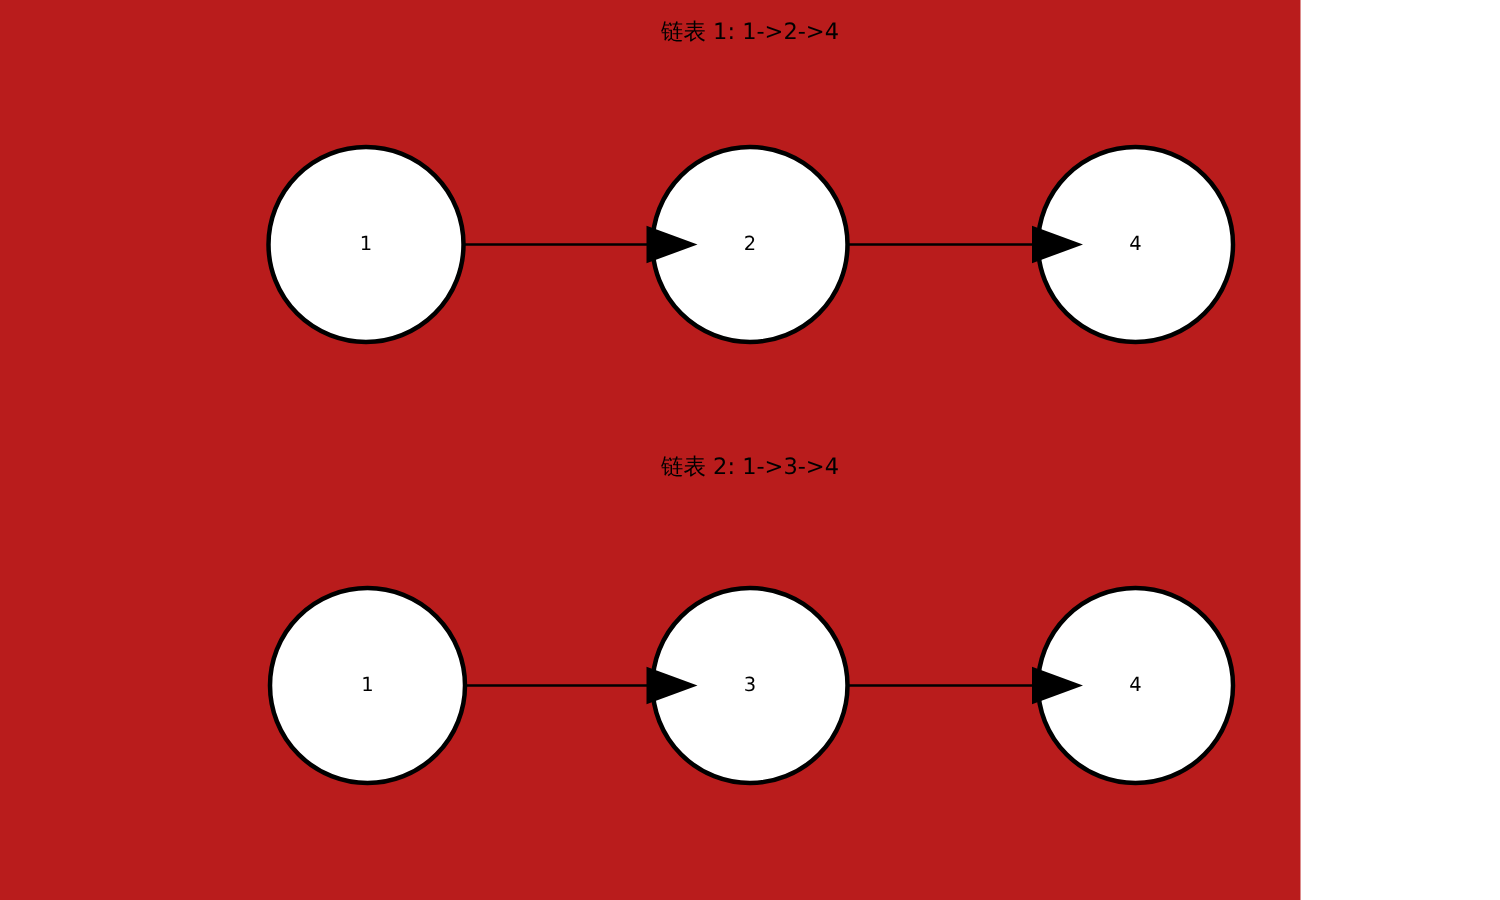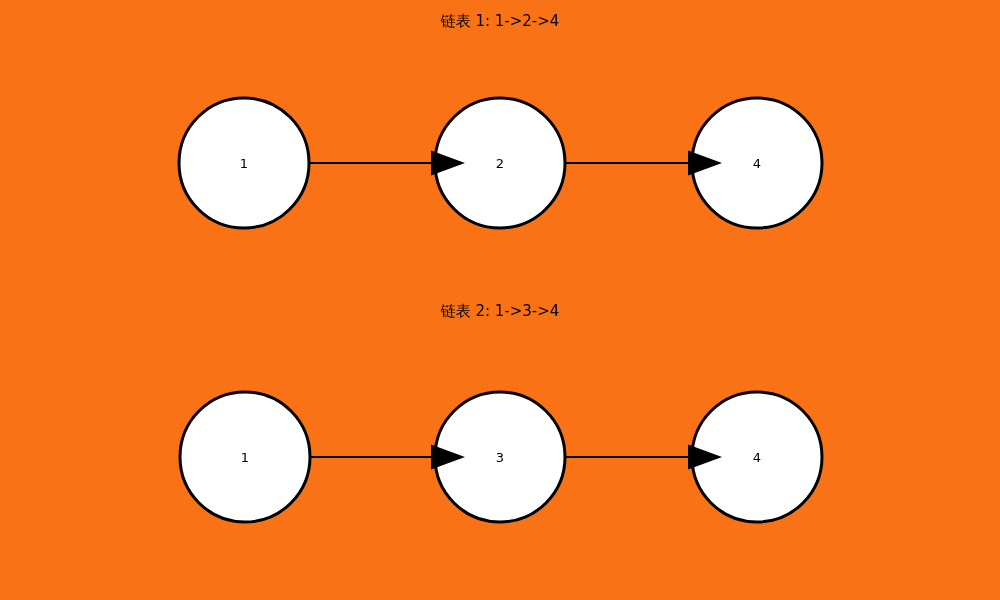--- a/index.html
+++ b/index.html
@@ -2,25 +2,26 @@
 <html><head>
 <meta charset="utf-8">
 <style>
   html, body {
     margin: 0;
     padding: 0;
     background: #ffffff;
   }
   .canvas {
     position: relative;
-    width: 1000px;
+    width: 836px;
     height: 600px;
-    background: #f97316;
+    background: #b91c1c;
     overflow: hidden;
     font-family: "DejaVu Sans", "Liberation Sans", sans-serif;
+    padding-left: 31px;
   }
   svg.diagram {
     position: absolute;
     left: 0;
     top: 0;
     width: 1000px;
     height: 600px;
   }
   svg.diagram text {
     font-family: "DejaVu Sans", "Liberation Sans", sans-serif;

